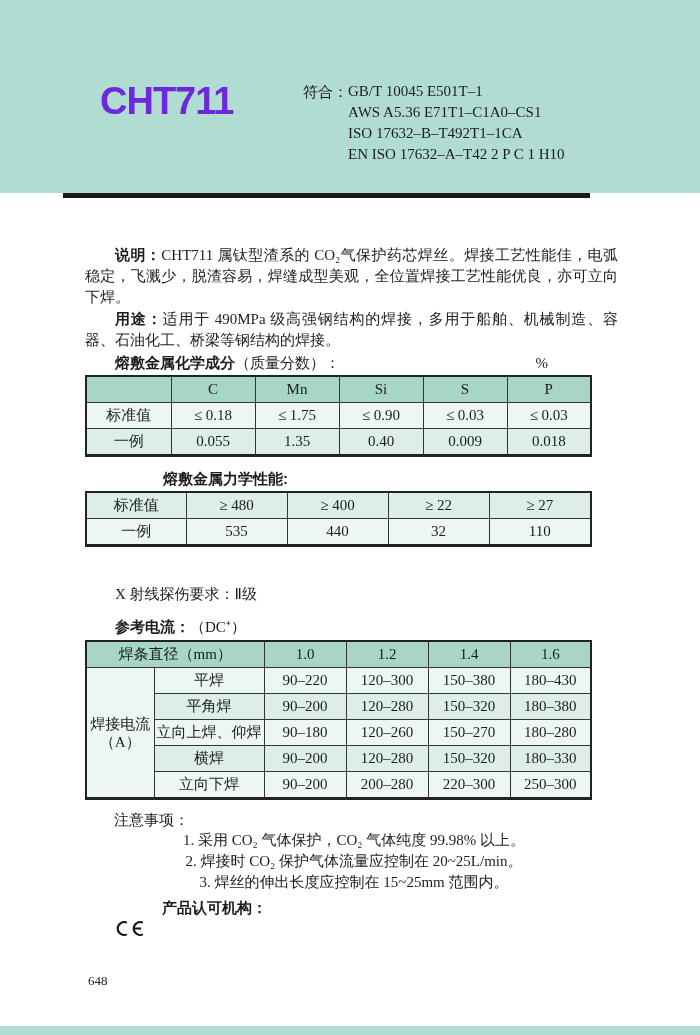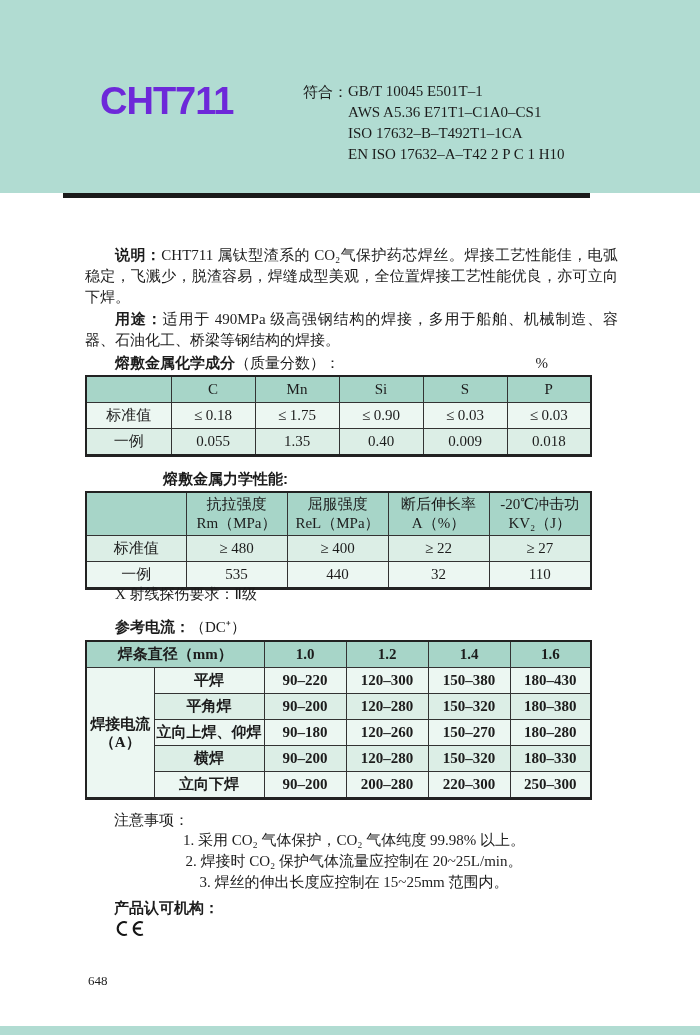--- a/index.html
+++ b/index.html
@@ -48,33 +48,33 @@
   table.tbl{
     position:absolute;left:85px;width:505px;border-collapse:collapse;table-layout:fixed;
     font-size:15px;text-align:center;color:var(--text);
     border:2px solid #222;border-bottom:3px solid #222;
   }
   table.tbl td{border:1.5px solid var(--border);padding:0;height:25px;line-height:1.15;vertical-align:middle;overflow:hidden;}
   td.hd{background:var(--table_header);}
   tr.row-light td{background:var(--row_light);}
   tr.row-mid td{background:var(--row_mid);}
   .t2 tr.th-row td{height:42px;}
-  .t3 td{height:26px;font-weight:bold;}
+  .t3 td{height:26px;}
   td.group div{line-height:18px;}
   .hd2 div{line-height:19px;}
 
   .plain-line{position:absolute;font-size:15px;white-space:nowrap;}
 
   
   .notes{position:absolute;left:114px;top:809px;width:480px;font-size:15px;}
   .notes-title{font-family:"Liberation Sans",sans-serif;font-weight:400;line-height:21px;}
   .notes div.note{line-height:21px;text-align:center;}
 
   .approval{position:absolute;left:114px;top:898px;font-size:15px;}
-  .approval-title{font-family:"Liberation Sans",sans-serif;font-weight:700;line-height:19px;}
+  .approval-title{font-family:"Liberation Sans",sans-serif;font-weight:700;line-height:19px;margin-left:48px;}
   .ce{margin-top:3px;}
 
   .pagenum{position:absolute;left:88px;top:973px;font-size:13px;}
 </style>
 </head>
 <body>
 
 <div class="page">
 
   <header class="band">
@@ -142,39 +142,20 @@
   </div>
   <table class="tbl t2" style="top:491px;">
     <colgroup>
         <col style="width:100px">
         <col style="width:101px">
         <col style="width:101px">
         <col style="width:101px">
         <col style="width:102px">
       </colgroup>
     <tbody>
-        <tr class="th-row">
-      <td class="hd"></td>
-      <td class="hd hd2">
-            <div>抗拉强度</div>
-            <div>Rm（MPa）</div>
-          </td>
-      <td class="hd hd2">
-            <div>屈服强度</div>
-            <div>ReL（MPa）</div>
-          </td>
-      <td class="hd hd2">
-            <div>断后伸长率</div>
-            <div>A（%）</div>
-          </td>
-      <td class="hd hd2">
-            <div>-20℃冲击功</div>
-            <div>KV₂（J）</div>
-          </td>
-    </tr>
     <tr class="row-mid">
       <td>标准值</td>
       <td>≥ 480</td>
       <td>≥ 400</td>
       <td>≥ 22</td>
       <td>≥ 27</td>
     </tr>
     <tr class="row-light">
       <td>一例</td>
       <td>535</td>

